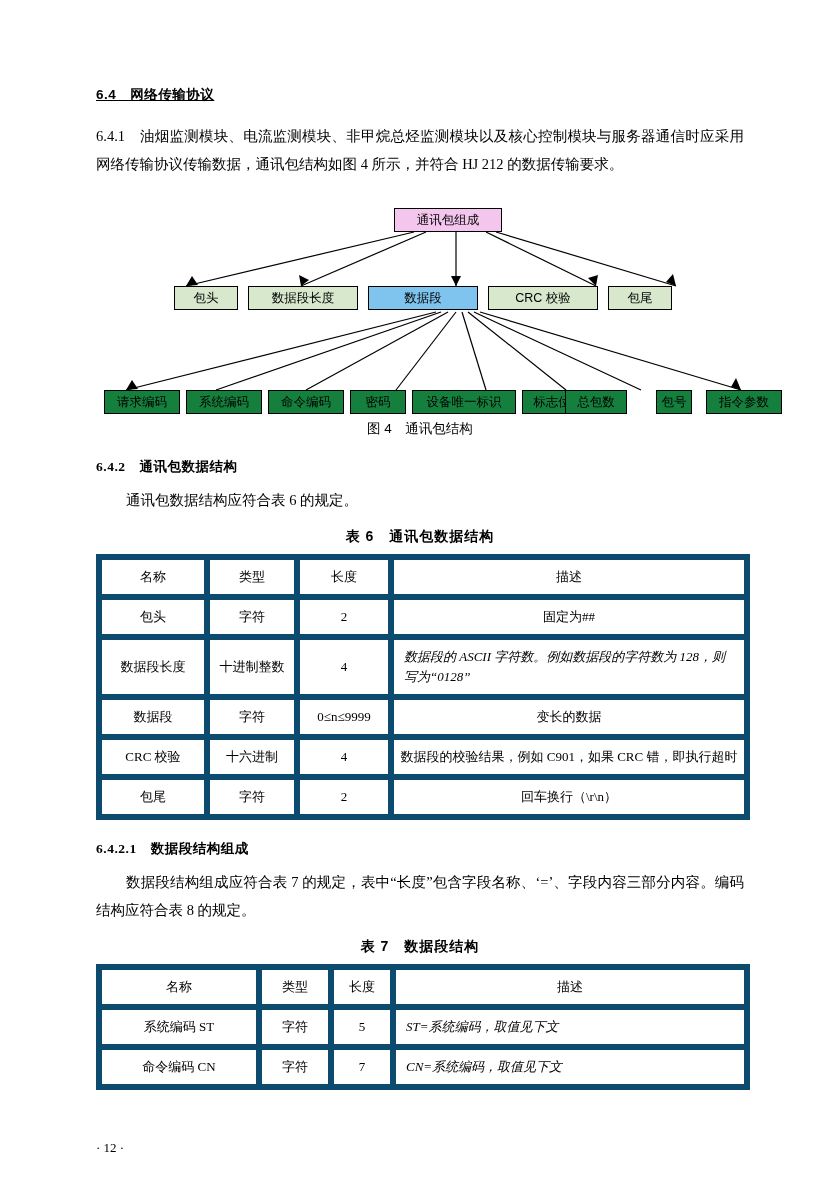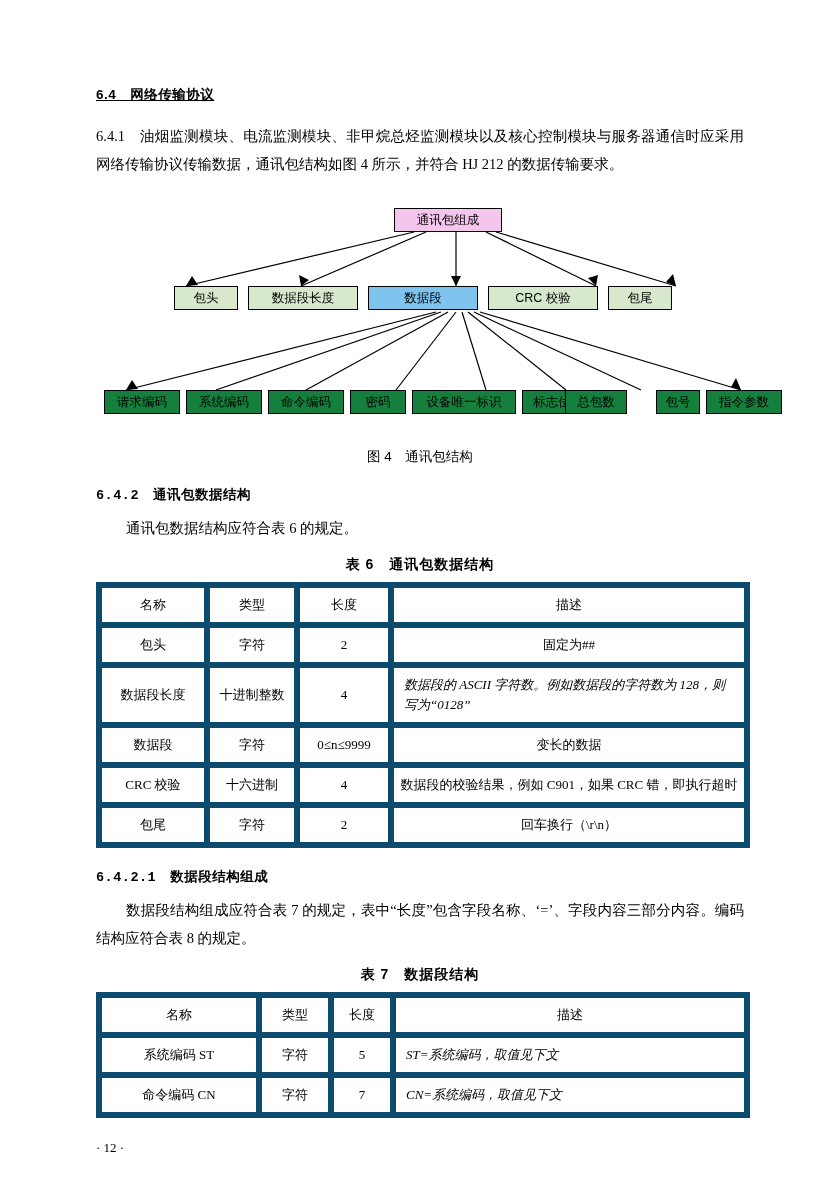--- a/index.html
+++ b/index.html
@@ -71,21 +71,21 @@
     z-index: 2;
   }
   .node.pink { background: #f4c6ee; }
   .node.green { background: #d7e8cd; }
   .node.blue { background: #7fc4ef; }
   .node.yellow { background: #15803d; }
   .fig-caption {
     text-align: center;
     font-size: 13.5px;
     font-family: "Liberation Sans", "DejaVu Sans", sans-serif;
-    margin-top: 28px;
+    margin-top: 0;
   }
   
   .tbl-title {
     text-align: center;
     font-size: 14px;
     font-family: "Liberation Sans", "DejaVu Sans", sans-serif;
     font-weight: bold;
     margin: 14px 0 8px 0;
     letter-spacing: 1px;
   }
@@ -104,21 +104,21 @@
   }
   table.doc th {
     font-weight: normal;
   }
   table.doc td.left {
     text-align: left;
     padding-left: 10px;
     font-style: italic;
   }
   .h-sub {
-    font-family: Liberation Mono, monospace;
+    font-family: Liberation Serif, serif;
     font-weight: bold;
     font-size: 13.5px;
     margin: 20px 0 10px 0;
     letter-spacing: 0.5px;
   }
   .footer {
     position: absolute;
     left: 96px;
     bottom: 42px;
     font-size: 13px;
@@ -170,21 +170,21 @@
       <div class="node green" style="left:392px; top:96px; width:110px;">CRC 校验</div>
       <div class="node green" style="left:512px; top:96px; width:64px;">包尾</div>
 
       <div class="node yellow" style="left:8px;   top:200px; width:76px;">请求编码</div>
       <div class="node yellow" style="left:90px;  top:200px; width:76px;">系统编码</div>
       <div class="node yellow" style="left:172px; top:200px; width:76px;">命令编码</div>
       <div class="node yellow" style="left:254px; top:200px; width:56px;">密码</div>
       <div class="node yellow" style="left:316px; top:200px; width:104px;">设备唯一标识</div>
       <div class="node yellow" style="left:426px; top:200px; width:60px;">标志位</div>
       <div class="node yellow" style="left:469px; top:200px; width:62px;">总包数</div>
-      <div class="node yellow" style="left:560px; top:200px; width:44px;">包号</div>
+      <div class="node yellow" style="left:560px; top:200px; width:36px;">包号</div>
       <div class="node yellow" style="left:610px; top:200px; width:76px;">指令参数</div>
     </div>
 
     <div class="fig-caption">图 4　通讯包结构</div>
 
     <div class="h-sub">6.4.2　通讯包数据结构</div>
     <div class="para indent2">通讯包数据结构应符合表 6 的规定。</div>
 
     <div class="tbl-title">表 6　通讯包数据结构</div>
     <table class="doc">

